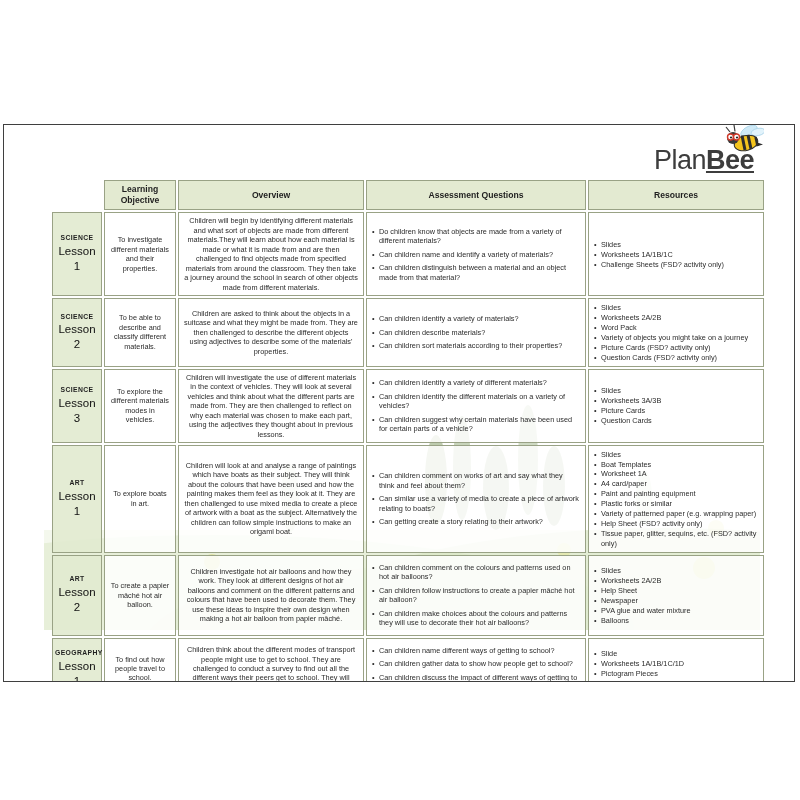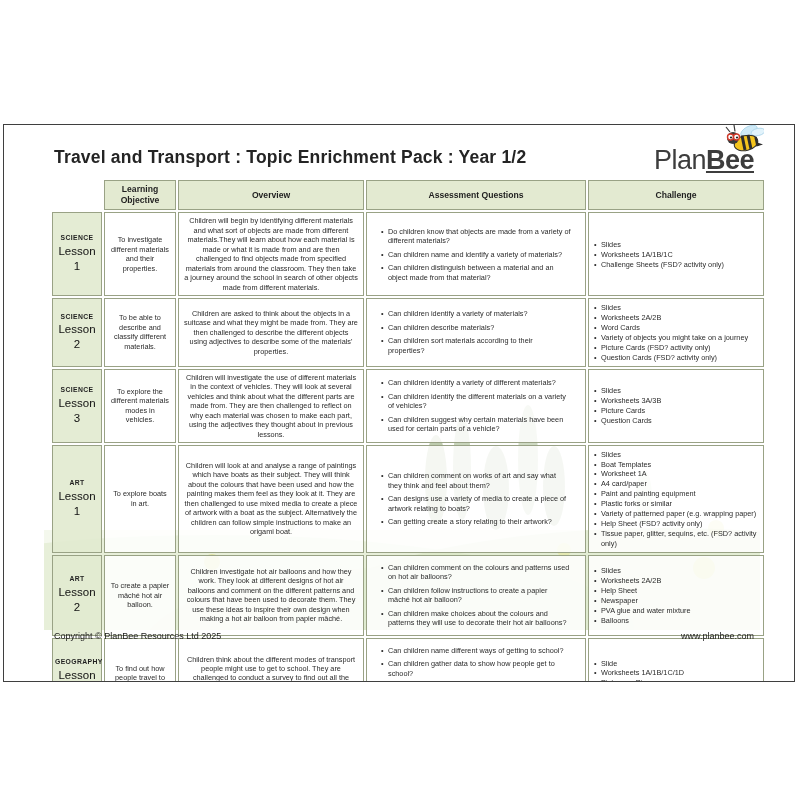--- a/index.html
+++ b/index.html
@@ -40,21 +40,21 @@
   .lesson-table td{background:rgba(255,255,255,.84);}
   .lesson-table td.lesson-cell{background:rgba(226,234,208,.92);text-align:center;padding:2px;}
   .subject{font-size:6.8px;font-weight:bold;letter-spacing:.4px;color:#1f1f1f;}
   .lesson{font-size:11.5px;font-weight:normal;margin-top:1px;color:#111;}
   .obj-cell{text-align:center;padding:3px 3px;}
   .ov-cell{text-align:center;padding:3px 6px;}
   .q-cell,.res-cell{text-align:left;}
   ul.blist{list-style:none;margin:0;padding:0;}
   ul.blist li{position:relative;padding-left:7px;}
   ul.blist li::before{content:"\2022";position:absolute;left:0;top:0;}
-  .q-list li{margin:4px 9px;}
+  .q-list li{margin:4px 0;}
   .res-list li{margin:.5px 0;}
   tbody tr:nth-child(1){height:74px;}
   tbody tr:nth-child(2){height:63px;}
   tbody tr:nth-child(3){height:63px;}
   tbody tr:nth-child(4){height:94px;}
   tbody tr:nth-child(5){height:63px;}
   tbody tr:nth-child(6){height:53px;}
 
   .footer{
     position:absolute;left:50px;right:40px;top:506px;z-index:2;
@@ -77,21 +77,20 @@
     <ellipse cx="484" cy="80" rx="10" ry="55" fill="#93ac79" opacity="0.45"></ellipse>
     <ellipse cx="510" cy="106" rx="11" ry="40" fill="#86a06b" opacity="0.5"></ellipse>
     <ellipse cx="246" cy="118" rx="9" ry="34" fill="#b9cf9a" opacity="0.4"></ellipse>
     <ellipse cx="600" cy="118" rx="8" ry="28" fill="#b9cf9a" opacity="0.35"></ellipse>
     <circle cx="660" cy="188" r="11" fill="#d9d978" opacity="0.55"></circle>
     <circle cx="672" cy="148" r="8" fill="#d9d978" opacity="0.45"></circle>
     <circle cx="168" cy="182" r="8" fill="#d9d978" opacity="0.5"></circle>
     <circle cx="520" cy="170" r="7" fill="#e4e48a" opacity="0.45"></circle>
   </svg>
 
-  <div class="doc-title">Travel and Transport : Topic Enrichment Pack : Year 1/2</div>
 
   <div class="logo">
     <span class="plan">Plan</span><span class="bee">Bee</span>
     <svg class="bee-badge" viewBox="0 0 42 32">
       <ellipse cx="27" cy="8" rx="9" ry="4.5" fill="#cfeaf7" stroke="#a9d3e8" stroke-width="0.8" transform="rotate(-28 27 8)"></ellipse>
       <ellipse cx="36" cy="9" rx="7" ry="3.6" fill="#e2f3fb" stroke="#a9d3e8" stroke-width="0.8" transform="rotate(-12 36 9)"></ellipse>
       <ellipse cx="24" cy="20" rx="12" ry="7.5" fill="#f4c41d" stroke="#2d2d2d" stroke-width="1" transform="rotate(-14 24 20)"></ellipse>
       <path d="M20 12.5 L23 27" stroke="#2d2d2d" stroke-width="3"></path>
       <path d="M26 12 L29 26" stroke="#2d2d2d" stroke-width="3"></path>
       <path d="M33.5 14 L35.5 23" stroke="#2d2d2d" stroke-width="2.4"></path>
@@ -112,21 +111,21 @@
         <col style="width:186px">
         <col style="width:220px">
         <col style="width:176px">
     </colgroup>
     <thead>
       <tr>
         <th class="corner"></th>
         <th>Learning Objective</th>
         <th>Overview</th>
         <th>Assessment Questions</th>
-        <th>Challenge</th>
+        <th>Resources</th>
       </tr>
     </thead>
     <tbody>
         <tr>
           <td class="lesson-cell">
             <div class="subject">SCIENCE</div>
             <div class="lesson">Lesson 1</div>
           </td>
           <td class="obj-cell">To investigate different materials and their properties.</td>
           <td class="ov-cell">Children will begin by identifying different materials and what sort of objects are made from different materials.They will learn about how each material is made or what it is made from and are then challenged to find objects made from specified materials from around the classroom. They then take a journey around the school in search of other objects made from different materials.</td>
@@ -156,21 +155,21 @@
             <ul class="blist q-list">
               <li>Can children identify a variety of materials?</li>
               <li>Can children describe materials?</li>
               <li>Can children sort materials according to their properties?</li>
             </ul>
           </td>
           <td class="res-cell">
             <ul class="blist res-list">
               <li>Slides</li>
               <li>Worksheets 2A/2B</li>
-              <li>Word Cards</li>
+              <li>Word Pack</li>
               <li>Variety of objects you might take on a journey</li>
               <li>Picture Cards (FSD? activity only)</li>
               <li>Question Cards (FSD? activity only)</li>
             </ul>
           </td>
         </tr>
         <tr>
           <td class="lesson-cell">
             <div class="subject">SCIENCE</div>
             <div class="lesson">Lesson 3</div>
@@ -196,21 +195,21 @@
         <tr>
           <td class="lesson-cell">
             <div class="subject">ART</div>
             <div class="lesson">Lesson 1</div>
           </td>
           <td class="obj-cell">To explore boats in art.</td>
           <td class="ov-cell">Children will look at and analyse a range of paintings which have boats as their subject. They will think about the colours that have been used and how the painting makes them feel as they look at it. They are then challenged to use mixed media to create a piece of artwork with a boat as the subject. Alternatively the children can follow simple instructions to make an origami boat.</td>
           <td class="q-cell">
             <ul class="blist q-list">
               <li>Can children comment on works of art and say what they think and feel about them?</li>
-              <li>Can designs use a variety of media to create a piece of artwork relating to boats?</li>
+              <li>Can similar use a variety of media to create a piece of artwork relating to boats?</li>
               <li>Can getting create a story relating to their artwork?</li>
             </ul>
           </td>
           <td class="res-cell">
             <ul class="blist res-list">
               <li>Slides</li>
               <li>Boat Templates</li>
               <li>Worksheet 1A</li>
               <li>A4 card/paper</li>
               <li>Paint and painting equipment</li>
@@ -265,18 +264,14 @@
               <li>Slide</li>
               <li>Worksheets 1A/1B/1C/1D</li>
               <li>Pictogram Pieces</li>
               <li>Chart Label Cards (FSD? activity only)</li>
             </ul>
           </td>
         </tr>
       </tbody>
   </table>
 
-  <div class="footer">
-    <span>Copyright © PlanBee Resources Ltd 2025</span>
-    <span>www.planbee.com</span>
-  </div>
 
 </div>
 
 </body></html>

